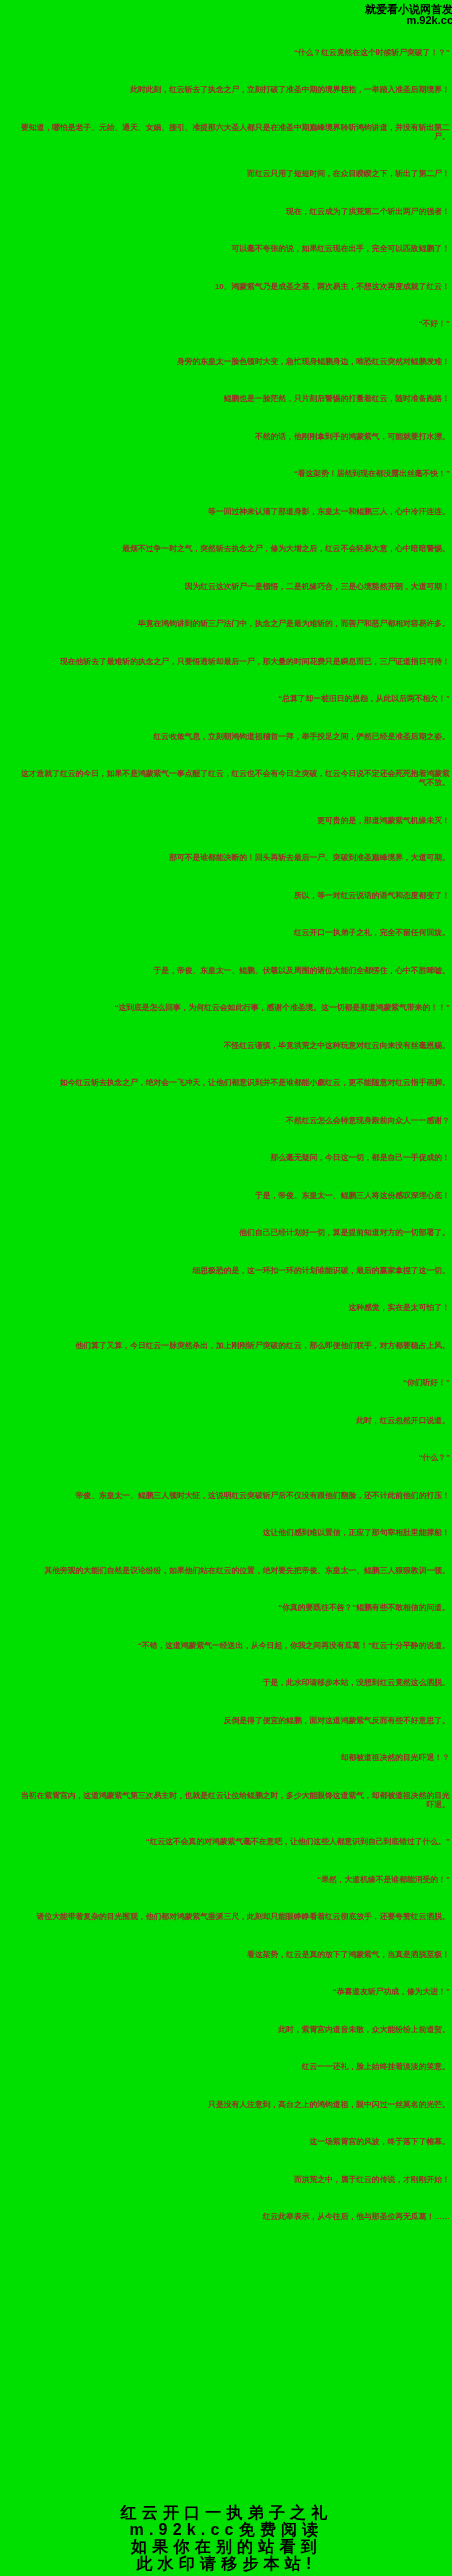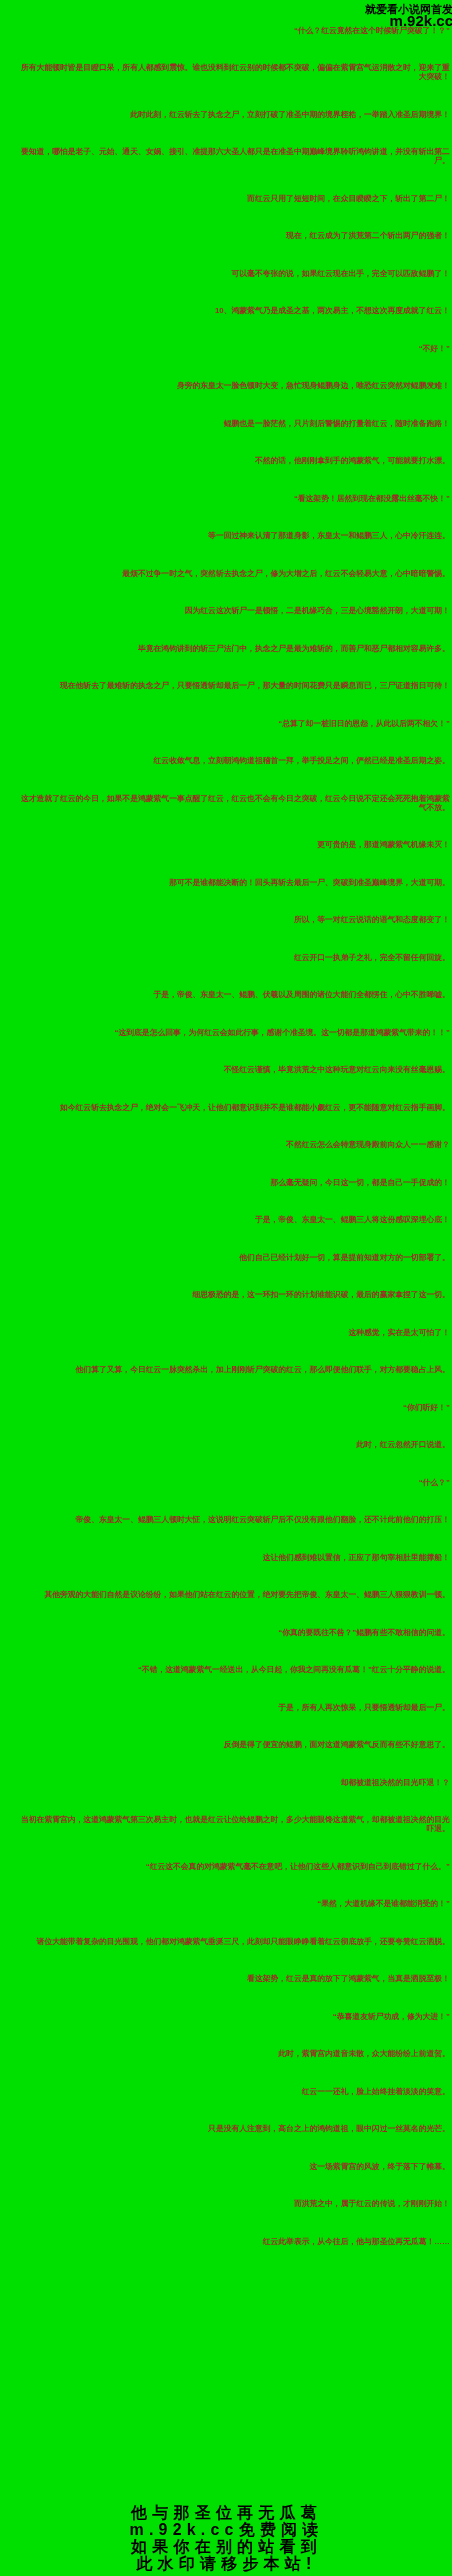--- a/index.html
+++ b/index.html
@@ -18,24 +18,24 @@
     text-align: right;
     padding-top: 2.6px;
     color: #000;
   }
   .site-header .site-title {
     font-size: 11px;
     font-weight: bold;
     line-height: 12.3px;
   }
   .site-header .site-url {
-    font-size: 15px;
+    font-size: 11px;
     font-weight: bold;
     line-height: 11px;
-    margin-bottom: 0;
+    margin-bottom: 22px;
   }
   .novel-content {
     padding: 0 3.2px;
     flex: 0 0 auto;
     text-align: right;
   }
   .novel-content p {
     margin: 0 0 28.5px 0;
     font-size: 7.8px;
     line-height: 9px;
@@ -60,21 +60,20 @@
 </head>
 <body style="background: rgb(0, 224, 0);">
 
 <div class="site-header" style="color: rgb(0, 0, 0);">
   <div class="site-title">就爱看小说网首发</div>
   <div class="site-url">m.92k.cc</div>
 </div>
 
 <div class="novel-content" style="color: rgb(158, 43, 37);">
     <p>“什么？红云竟然在这个时候斩尸突破了！？”</p>
-    <p>所有大能顿时皆是目瞪口呆，所有人都感到震惊。谁也没料到红云别的时候都不突破，偏偏在紫霄宫气运消散之时，迎来了重大突破！</p>
     <p>此时此刻，红云斩去了执念之尸，立刻打破了准圣中期的境界桎梏，一举踏入准圣后期境界！</p>
     <p>要知道，哪怕是老子、元始、通天、女娲、接引、准提那六大圣人都只是在准圣中期巅峰境界聆听鸿钧讲道，并没有斩出第二尸。</p>
     <p>而红云只用了短短时间，在众目睽睽之下，斩出了第二尸！</p>
     <p>现在，红云成为了洪荒第二个斩出两尸的强者！</p>
     <p>可以毫不夸张的说，如果红云现在出手，完全可以匹敌鲲鹏了！</p>
     <p>10、鸿蒙紫气乃是成圣之基，两次易主，不想这次再度成就了红云！</p>
     <p>“不好！”</p>
     <p>身旁的东皇太一脸色顿时大变，急忙现身鲲鹏身边，唯恐红云突然对鲲鹏发难！</p>
     <p>鲲鹏也是一脸茫然，只片刻后警惕的打量着红云，随时准备跑路！</p>
     <p>不然的话，他刚刚拿到手的鸿蒙紫气，可能就要打水漂。</p>
@@ -103,36 +102,36 @@
     <p>这种感觉，实在是太可怕了！</p>
     <p>他们算了又算，今日红云一脉突然杀出，加上刚刚斩尸突破的红云，那么即便他们联手，对方都要稳占上风。</p>
     <p>“你们听好！”</p>
     <p>此时，红云忽然开口说道。</p>
     <p>“什么？”</p>
     <p>帝俊、东皇太一、鲲鹏三人顿时大怔，这说明红云突破斩尸后不仅没有跟他们翻脸，还不计此前他们的打压！</p>
     <p>这让他们感到难以置信，正应了那句宰相肚里能撑船！</p>
     <p>其他旁观的大能们自然是议论纷纷，如果他们站在红云的位置，绝对要先把帝俊、东皇太一、鲲鹏三人狠狠教训一顿。</p>
     <p>“你真的要既往不咎？”鲲鹏有些不敢相信的问道。</p>
     <p>“不错，这道鸿蒙紫气一经送出，从今日起，你我之间再没有瓜葛！”红云十分平静的说道。</p>
-    <p>于是，所有人再次惊呆，只要悟透斩却最后一尸。</p>
+    <p>于是，此水印请移步本站，没想到红云竟然这么洒脱。</p>
     <p>反倒是得了便宜的鲲鹏，面对这道鸿蒙紫气反而有些不好意思了。</p>
     <p>却都被道祖决然的目光吓退！？</p>
     <p>当初在紫霄宫内，这道鸿蒙紫气第三次易主时，也就是红云让位给鲲鹏之时，多少大能眼馋这道紫气，却都被道祖决然的目光吓退。</p>
     <p>“红云这不会真的对鸿蒙紫气毫不在意吧，让他们这些人都意识到自己到底错过了什么。”</p>
     <p>“果然，大道机缘不是谁都能消受的！”</p>
     <p>诸位大能带着复杂的目光围观，他们都对鸿蒙紫气垂涎三尺，此刻却只能眼睁睁看着红云彻底放手，还要夸赞红云洒脱。</p>
     <p>看这架势，红云是真的放下了鸿蒙紫气，当真是洒脱至极！</p>
     <p>“恭喜道友斩尸功成，修为大进！”</p>
     <p>此时，紫霄宫内道音未散，众大能纷纷上前道贺。</p>
     <p>红云一一还礼，脸上始终挂着淡淡的笑意。</p>
     <p>只是没有人注意到，高台之上的鸿钧道祖，眼中闪过一丝莫名的光芒。</p>
     <p>这一场紫霄宫的风波，终于落下了帷幕。</p>
     <p>而洪荒之中，属于红云的传说，才刚刚开始！</p>
     <p>红云此举表示，从今往后，他与那圣位再无瓜葛！……</p>
   </div>
 
 <div class="watermark-footer" style="color: rgb(0, 0, 0);">
-    <div>他与那圣位再无瓜葛</div>
+    <div>红云开口一执弟子之礼</div>
     <div>m.92k.cc免费阅读</div>
     <div>如果你在别的站看到</div>
     <div>此水印请移步本站!</div>
   </div>
 
 
 </body></html>

